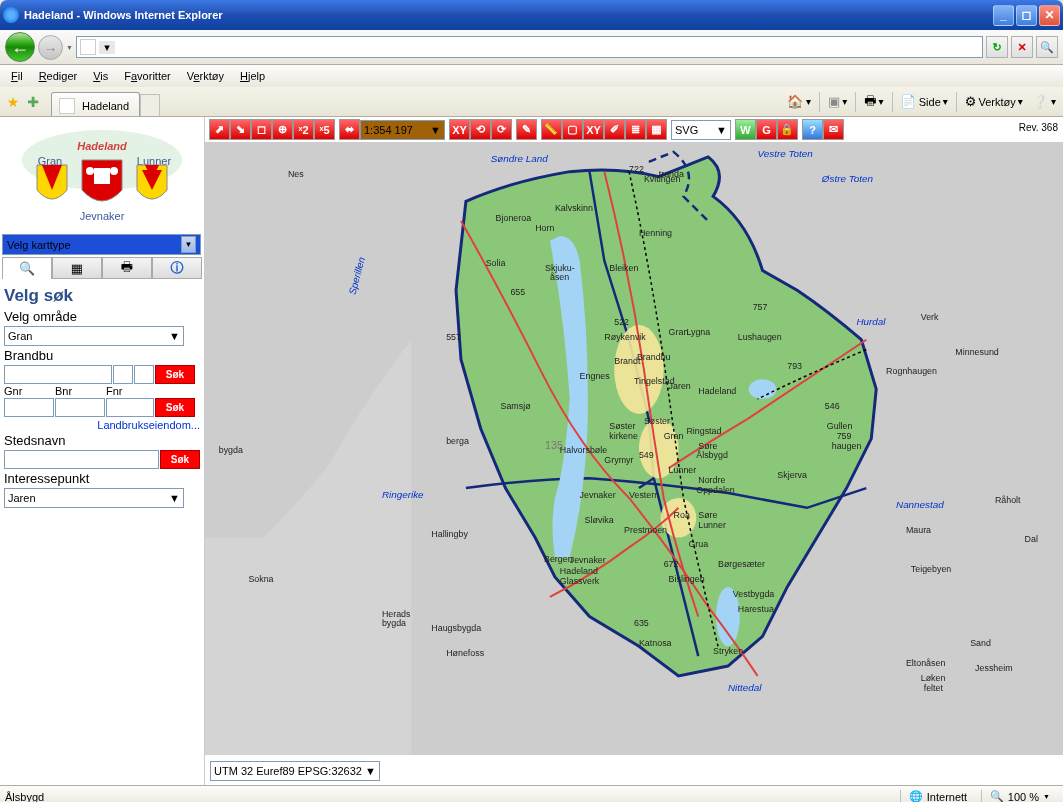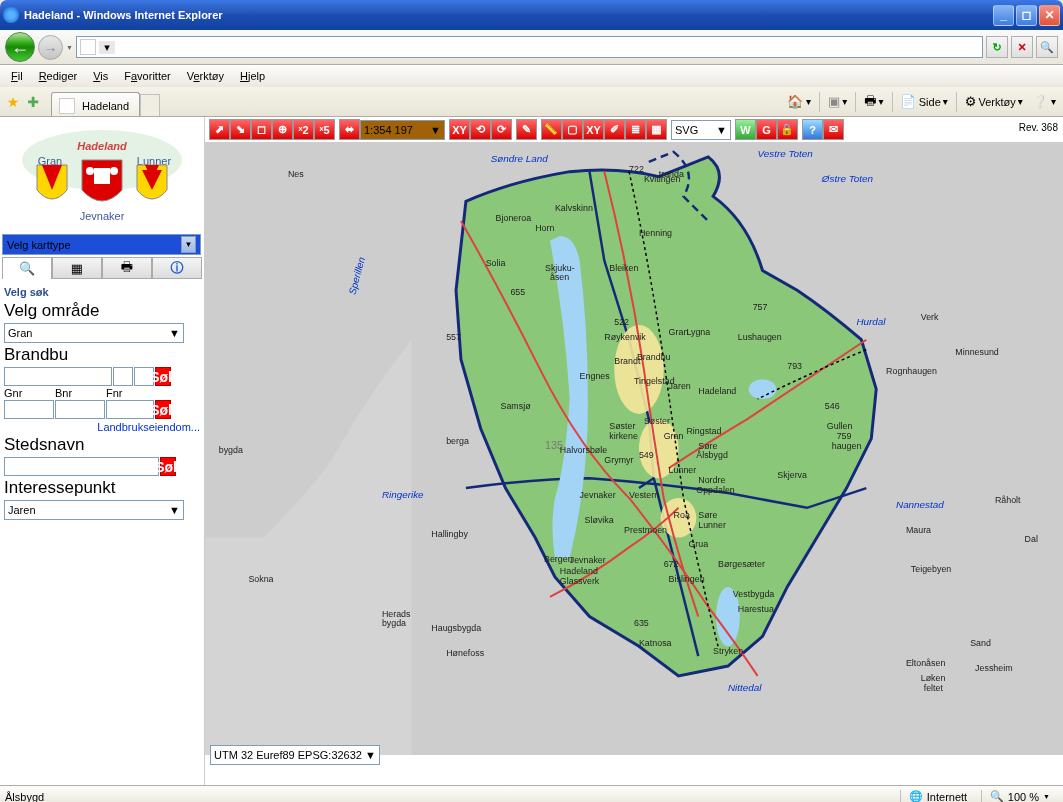--- a/index.html
+++ b/index.html
@@ -48,39 +48,39 @@
 .content { height: 668px; background: white; display: flex; }
 .sidebar { width: 205px; background: white; border-right: 1px solid #ccc; }
 .logo-area { height: 115px; display: flex; align-items: center; justify-content: center; position: relative; }
 .logo-svg { width: 180px; }
 .kt-select { width: 199px; margin: 2px; height: 21px; border: 1px solid #7f9db9; display: flex; align-items: center; padding: 0 4px; background: #1d4ed8; }
 .kt-select .dd-arr { margin-left: auto; width: 15px; height:17px; background: linear-gradient(#c8d7f2,#9fb9e9); border:1px solid #7f9db9; display:flex; align-items:center; justify-content:center; font-size:8px;}
 .side-tabs { display: flex; height: 22px; margin: 2px; }
 .side-tab { flex: 1; background: linear-gradient(#f5f5f5,#dcdcdc); border: 1px solid #aaa; display:flex; align-items:center; justify-content:center; font-size:13px;}
 .side-tab.active { background: white; border-bottom: none; }
 .search-panel { padding: 2px 4px; }
-.search-panel h3 { font-size: 11px; color: #2c4e8a; margin: 3px 0; font-weight:bold;}
-.search-panel label { display: block; font-size: 17px; margin: 2px 0; }
+.search-panel h3 { font-size: 17px; color: #2c4e8a; margin: 3px 0; font-weight:bold;}
+.search-panel label { display: block; font-size: 13px; margin: 2px 0; }
 .sel { width: 180px; height: 20px; border: 1px solid #7f9db9; display:flex; align-items:center; padding:0 3px; background:white;}
 .inp-row { display: flex; align-items: center; gap: 1px; margin: 1px 0; }
 .inp { border: 1px solid #7f9db9; height: 19px; background:white; }
-.sok-btn { width: 16px; height: 19px; background: #ff0000; color: white; font-weight: bold; font-size: 14px; display:flex; align-items:center; justify-content:center; border:1px solid #a00;}
+.sok-btn { width: 40px; height: 19px; background: #ff0000; color: white; font-weight: bold; font-size: 10px; display:flex; align-items:center; justify-content:center; border:1px solid #a00;}
 .lbl-row { display: flex; gap: 1px; }
 .lbl-row span { font-size: 11px; }
 .link { color: #0033cc; font-size: 11px; text-decoration: none; display: block; text-align: right; margin: 2px 0; }
 
 
 .map-area { flex: 1; background: #fff; position: relative; }
 .map-toolbar { height: 25px; background: white; display: flex; align-items: center; gap: 0; padding: 2px 4px; }
 .mt-btn { width: 21px; height: 21px; border: 1px solid #999; background: linear-gradient(#f66,#d00); display:flex; align-items:center; justify-content:center; font-size:11px; color:white; font-weight:bold;}
 .mt-scale { width: 85px; height: 20px; border: 1px solid #7f9db9; display:flex; align-items:center; padding:0 3px; background:#a16207;}
 .mt-svg { width: 60px; height: 20px; border: 1px solid #7f9db9; display:flex; align-items:center; padding:0 3px; background:white;}
 .rev { position: absolute; right: 5px; top: 5px; font-size: 10px; }
 .map-canvas { position: absolute; top: 25px; left: 0; right: 0; bottom: 30px; background: linear-gradient(135deg,#c9c9c9 0%, #d0d0d0 40%, #c5c5c5 100%); overflow:hidden;}
-.map-footer { position: absolute; bottom: 16px; left: 0; right: 0; height: 28px; display: flex; align-items: center; padding: 0 5px; }
+.map-footer { position: absolute; bottom: 0; left: 0; right: 0; height: 28px; display: flex; align-items: center; padding: 0 5px; }
 .proj-sel { width: 170px; height: 20px; border: 1px solid #7f9db9; display:flex; align-items:center; padding:0 3px; background:white;}
 
 
 .map-svg { width: 100%; height: 100%; }
 .place-label { font-size: 10px; fill: #0033cc; font-style: italic; }
 .town-label { font-size: 9px; fill: #222; }
 
 
 .statusbar { height: 22px; background: linear-gradient(#fdfdfd,#e8e5d8); display: flex; align-items: center; padding: 0 5px; border-top: 1px solid #b0ada0; }
 .status-right { margin-left: auto; display: flex; align-items: center; gap: 6px; }

